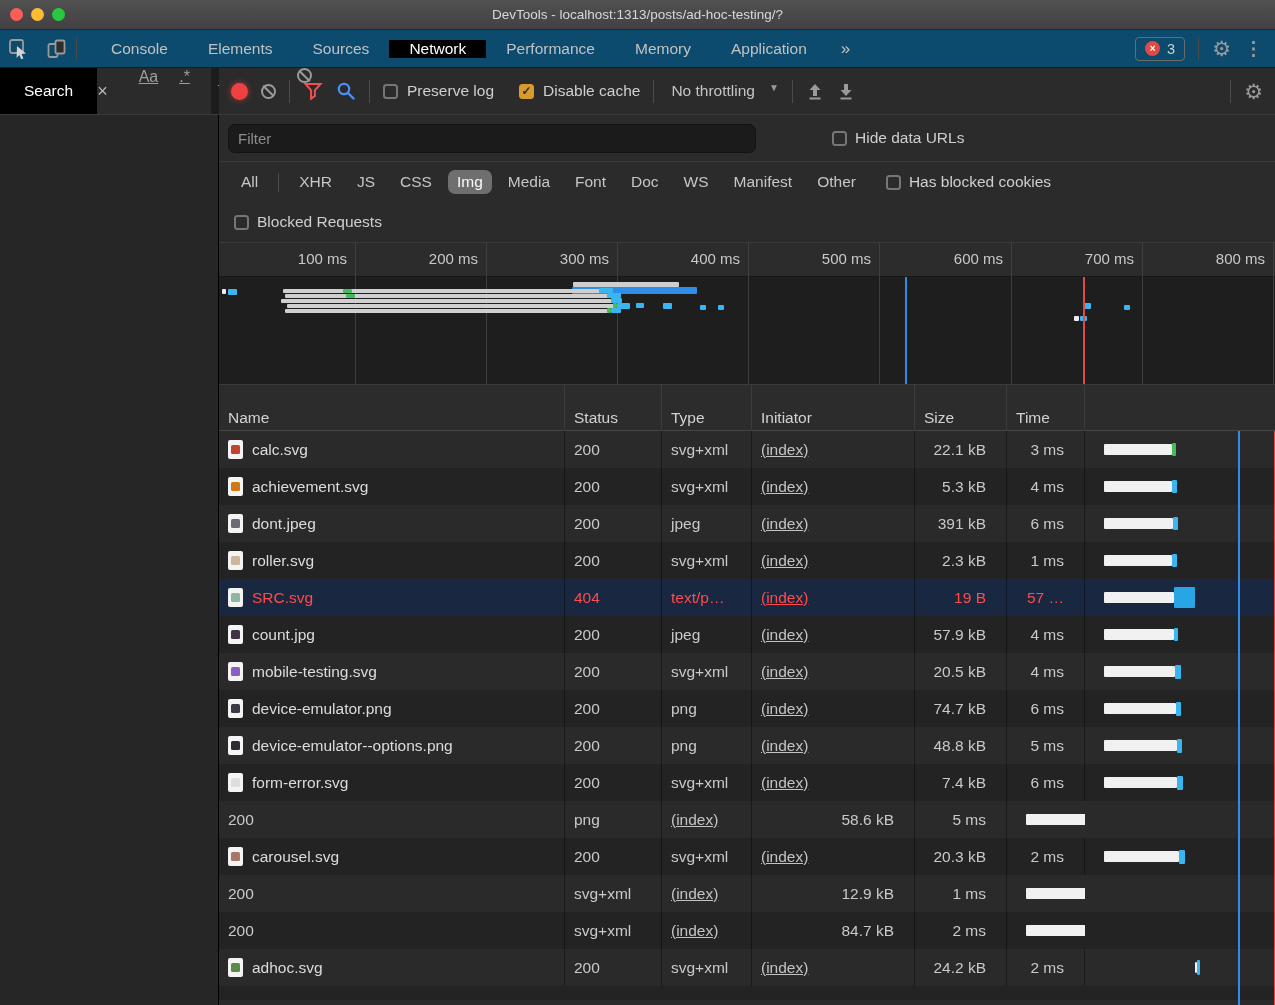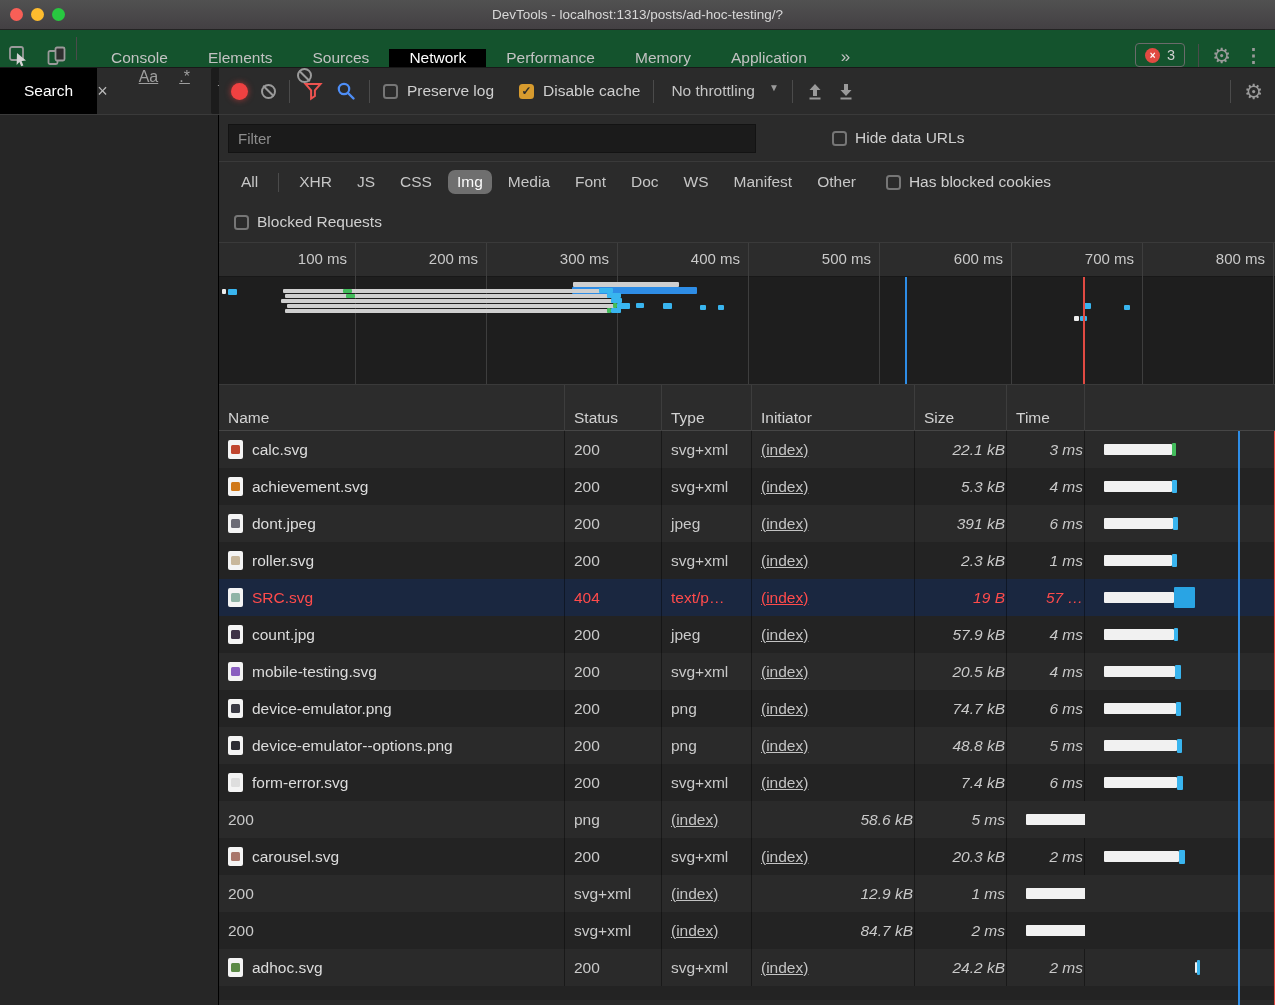--- a/index.html
+++ b/index.html
@@ -9,21 +9,21 @@
     font-family: "Liberation Sans", sans-serif; font-size: 15px;
   }
   
   .titlebar { height: 30px; background: linear-gradient(#515151,#434043); border-bottom: 1px solid #232323;
     display: flex; align-items: center; position: relative; }
   .lights { display: flex; gap: 8px; padding-left: 10px; z-index: 2; }
   .light { width: 13px; height: 13px; border-radius: 50%; }
   .light.r { background: #f95f57; } .light.y { background: #febc2e; } .light.g { background: #28c840; }
   .win-title { position: absolute; left: 0; right: 0; text-align: center; color: #d8d8d8; font-size: 13.5px; }
   
-  .tabbar { height: 38px; background: #14532d; border-bottom: 1px solid #191919; display: flex; align-items: flex-end; }
+  .tabbar { height: 38px; background: #0c4a6e; border-bottom: 1px solid #191919; display: flex; align-items: center; }
   .tbicon { width: 38px; display: flex; align-items: center; justify-content: center; }
   .vsep { width: 1px; height: 23px; background: #4b4b4b; align-self: center; }
   .tabs { display: flex; align-items: stretch; margin-left: 14px; }
   .tab { padding: 0 20px; display: flex; align-items: center; color: #c2c2c2; font-size: 15.5px; }
   .tab.active { background: #000; color: #fff; }
   .tab-overflow { padding: 0 14px; display: flex; align-items: center; color: #c2c2c2; font-size: 17px; }
   .tb-right { margin-left: auto; display: flex; align-items: center; gap: 13px; padding-right: 12px; }
   .badge { display: flex; align-items: center; gap: 7px; border: 1px solid #6b6b6b; border-radius: 4px; padding: 3px 9px; }
   .errdot { width: 15px; height: 15px; border-radius: 50%; background: #e04a42; color: #fff; font-size: 10px;
     font-weight: bold; display: flex; align-items: center; justify-content: center; }
@@ -49,21 +49,21 @@
   .nettools { height: 47px; border-bottom: 1px solid #3a3a3a; display: flex; align-items: center; gap: 13px; padding: 0 12px; }
   .rec { width: 17px; height: 17px; border-radius: 50%; background: #ef4141; box-shadow: 0 0 6px rgba(239,65,65,.65); flex: none; }
   .cb { width: 15px; height: 15px; border: 2px solid #767676; border-radius: 3.5px; flex: none; }
   .cb.checked { border-color: #d79b2e; background: #d79b2e; display: flex; align-items: center; justify-content: center; }
   .cb.checked::after { content: "✓"; color: #2b2b2b; font-size: 12px; font-weight: bold; }
   .cb-label { color: #cfcfcf; font-size: 15.5px; margin-left: 8px; white-space: nowrap; }
   .throttle { display: flex; align-items: flex-start; gap: 14px; color: #c4c4c4; font-size: 15.5px; margin-left: 4px; }
   .dd-arrow { font-size: 10px; color: #9a9a9a; }
   .spacer { flex: 1; }
   .filterrow { height: 47px; border-bottom: 1px solid #3a3a3a; display: flex; align-items: center; padding: 0 9px; }
-  .filter-input { width: 528px; height: 29px; background: #1b1b1b; border: 1px solid #131313; border-radius: 0;
+  .filter-input { width: 528px; height: 29px; background: #1b1b1b; border: 1px solid #131313; border-radius: 7px;
     color: #ddd; padding: 0 9px; font-size: 15px; font-family: "Liberation Sans", sans-serif; outline: none; }
   .filter-input::placeholder { color: #8d8d8d; }
   .hide-urls { display: flex; align-items: center; margin-left: 76px; }
   .chipsrow { height: 40px; display: flex; align-items: center; padding-left: 13px; color: #c6c6c6; font-size: 15.5px; }
   .chip { padding: 3px 9px; border-radius: 7px; margin-right: 7px; white-space: nowrap; }
   .chip.sel { background: #6f6f6f; color: #fbfbfb; }
   .chip-sep { width: 1px; height: 19px; background: #4b4b4b; margin: 0 11px 0 4px; }
   .hbc { display: flex; align-items: center; margin-left: 14px; }
   .blockedrow { height: 41px; display: flex; align-items: center; padding-left: 15px; border-bottom: 1px solid #3a3a3a; }
   
@@ -78,21 +78,21 @@
   .thead, .rrow { display: grid; grid-template-columns: 346px 97px 90px 163px 92px 78px 1fr; }
   .thead { height: 46px; background: #2c2c2c; border-bottom: 1px solid #464646; flex: none; }
   .th { display: flex; align-items: center; padding: 0 9px; color: #d2d2d2; font-size: 15.5px; border-right: 1px solid #3d3d3d; }
   .th:last-child { border-right: none; margin-top: 48px; }
   .sortarrow { margin-left: auto; color: #9a9a9a; font-size: 11px; }
   .rrow { height: 37px; flex: none; }
   .rrow.odd { background: #2a2a2a; } .rrow.even { background: #232323; }
   .rrow.selected { background: #1a2740; }
   .cell { display: flex; align-items: center; padding: 0 9px; font-size: 15.5px; color: #c9c9c9;
     border-right: 1px solid rgba(0,0,0,.4); overflow: hidden; white-space: nowrap; }
-  .cell.right { justify-content: flex-end; padding-right: 1px; font-style: italic; }
+  .cell.right { justify-content: flex-end; padding-right: 20px; }
   .cell.wf { border-right: none; position: relative; padding: 0; }
   .nm { color: #dcdcdc; overflow: hidden; text-overflow: ellipsis; }
   .link { text-decoration: underline; color: #c3c3c3; }
   .rrow.err .cell, .rrow.err .nm, .rrow.err .link { color: #ff4b4b; }
   .ficon { width: 15px; height: 19px; background: #f4f4f4; border-radius: 2px; margin-right: 9px; position: relative; flex: none; }
   .ficon i { position: absolute; left: 3px; top: 5px; width: 9px; height: 9px; border-radius: 1.5px; display: block; }
   .wbar { position: absolute; top: 13px; height: 11px; background: #f1f1f1; border-radius: 1px; }
   .wtip { position: absolute; border-radius: 1px; }
   .wfline { position: absolute; top: 46px; bottom: 0; width: 2px; z-index: 6; }
   .filler1 { height: 14px; background: #232323; flex: none; }

